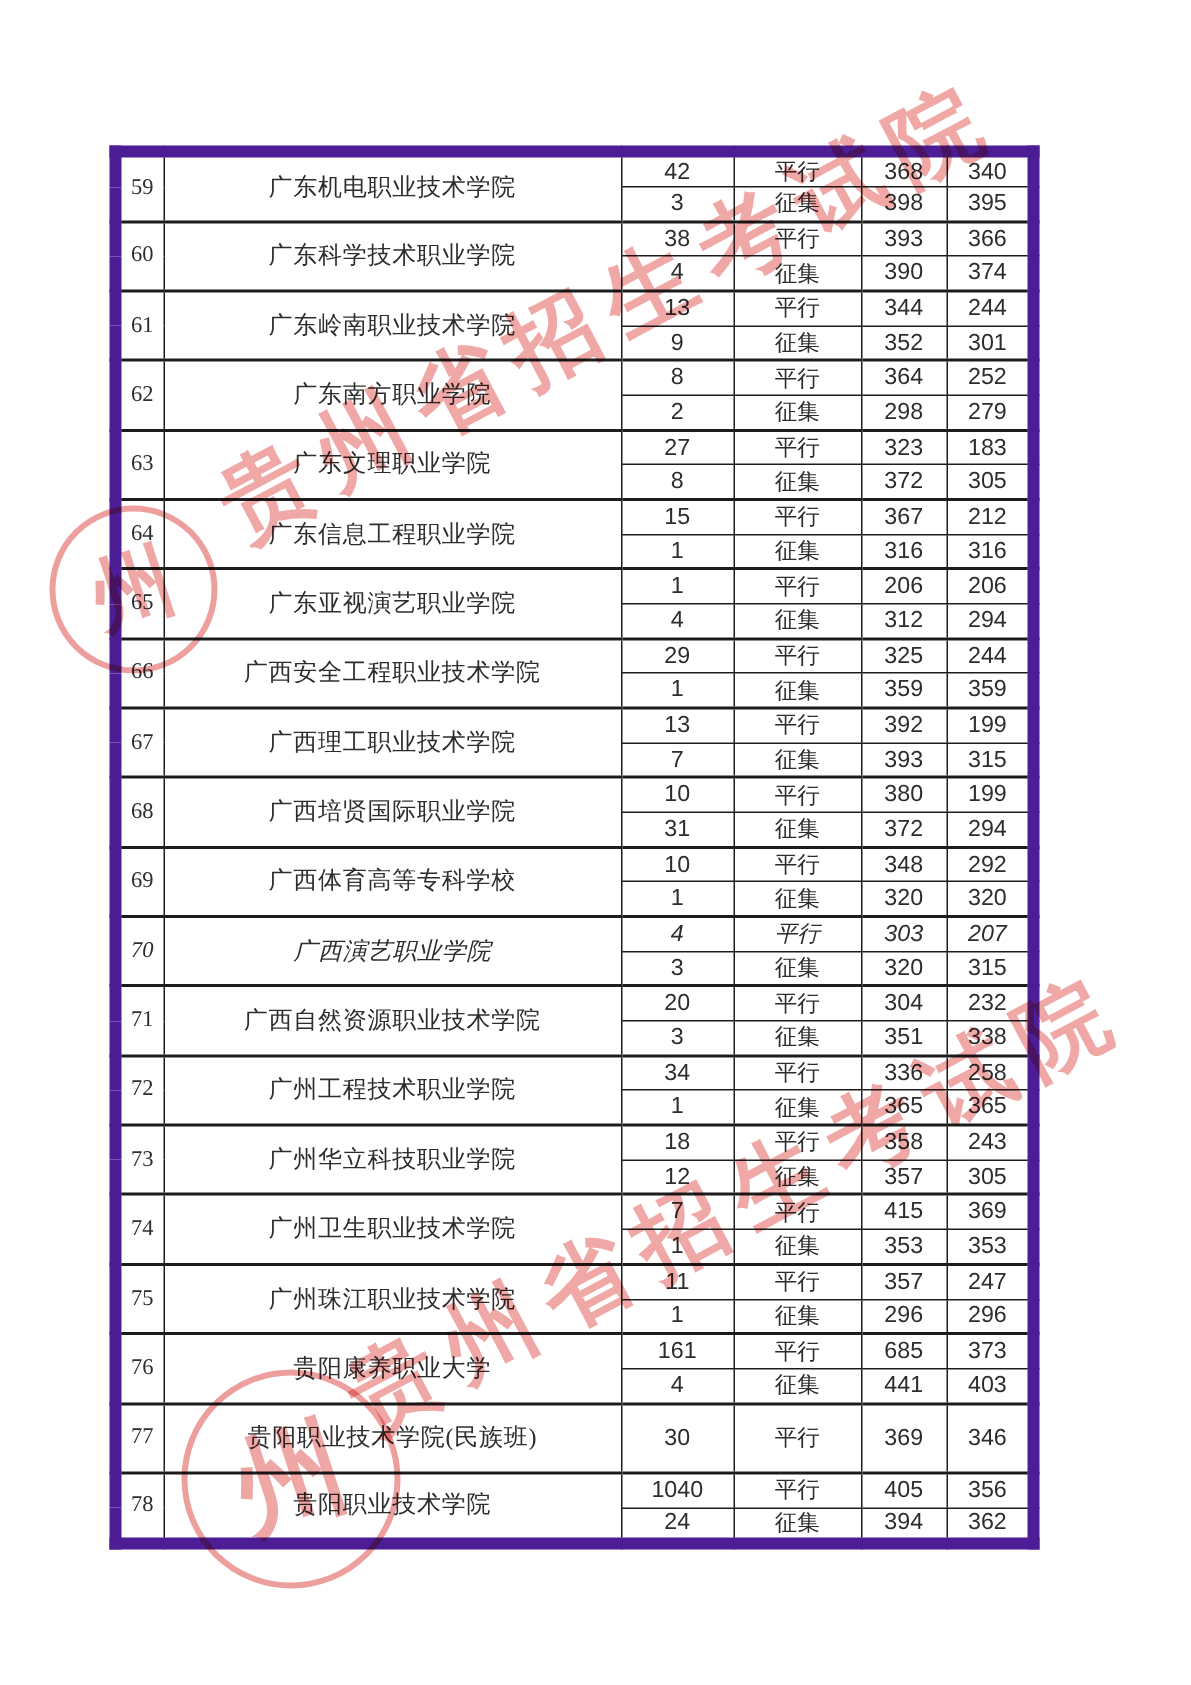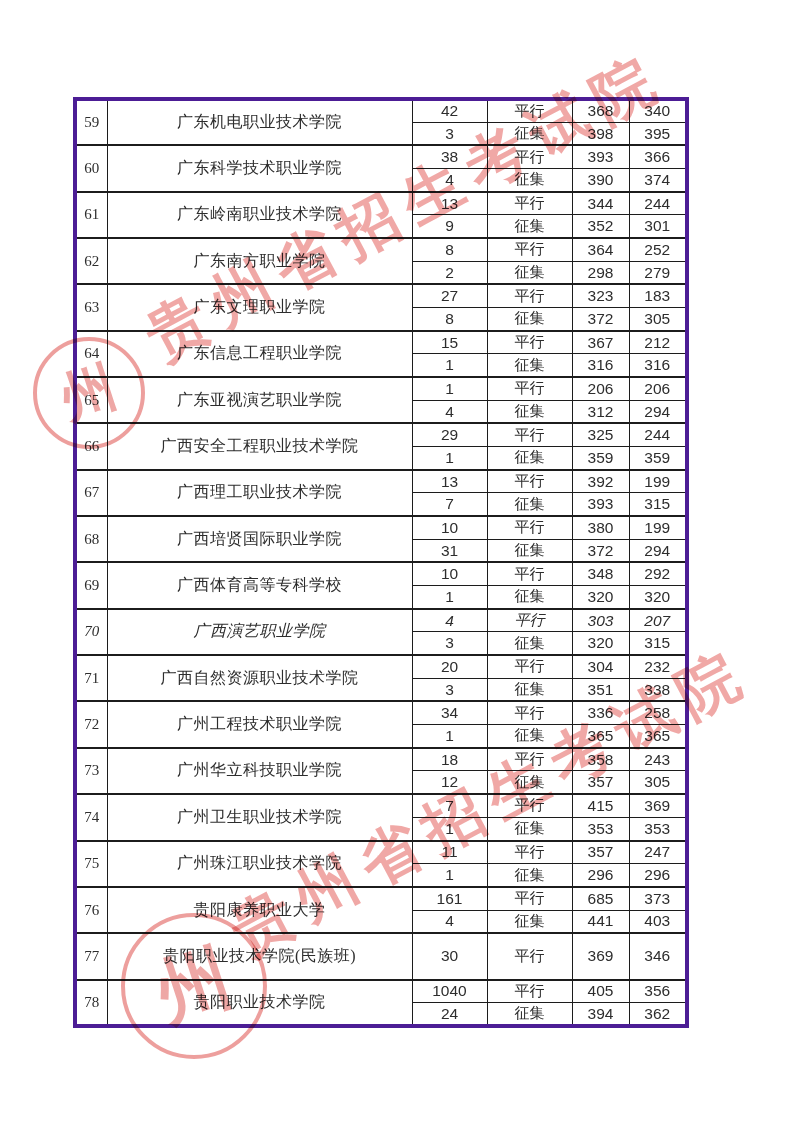--- a/index.html
+++ b/index.html
@@ -9,21 +9,21 @@
     background:#ffffff;
     overflow:hidden;
     font-family:"Liberation Sans",sans-serif;
   }
   
   table.scores{
     position:absolute;left:73px;top:97px;
     width:612px;
     border-collapse:collapse;
     table-layout:fixed;
-    border:4px solid #4c1d95;
+    border:8px solid #4c1d95;
   }
   table.scores td{
     border:1.4px solid #1c1c1c;
     padding:0;
     text-align:center;
     vertical-align:middle;
     color:#2d2d2d;
     overflow:hidden;
     white-space:nowrap;
   }

